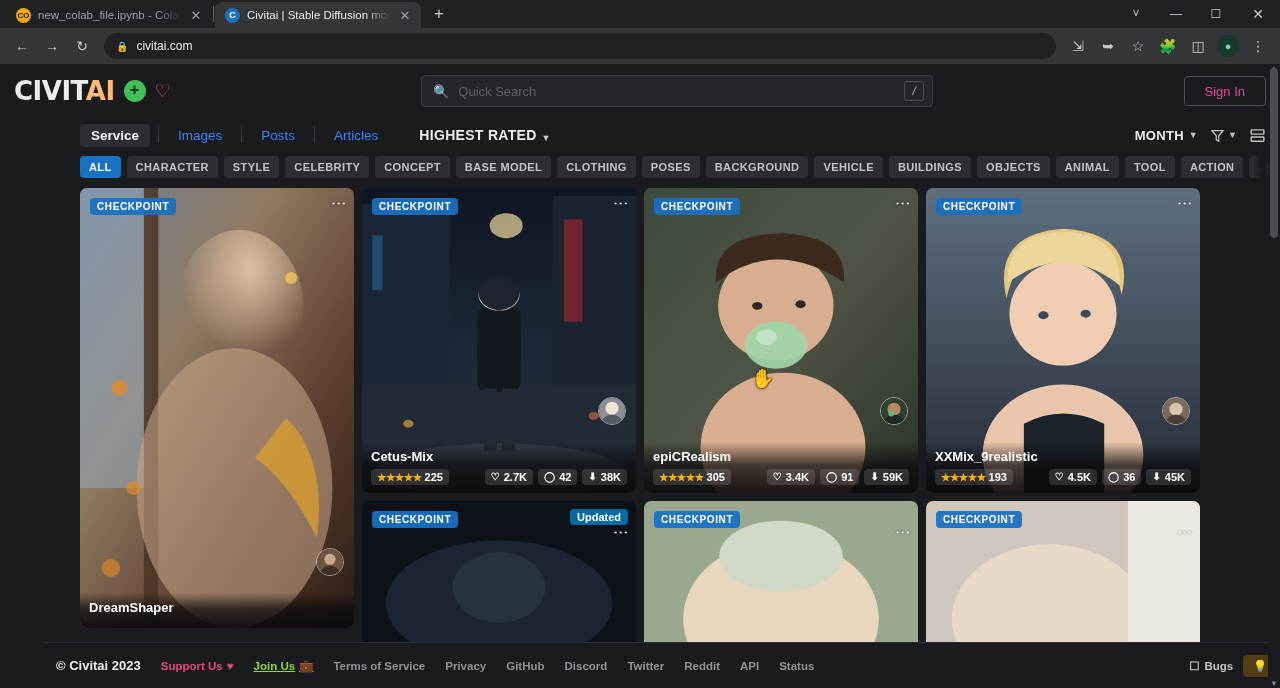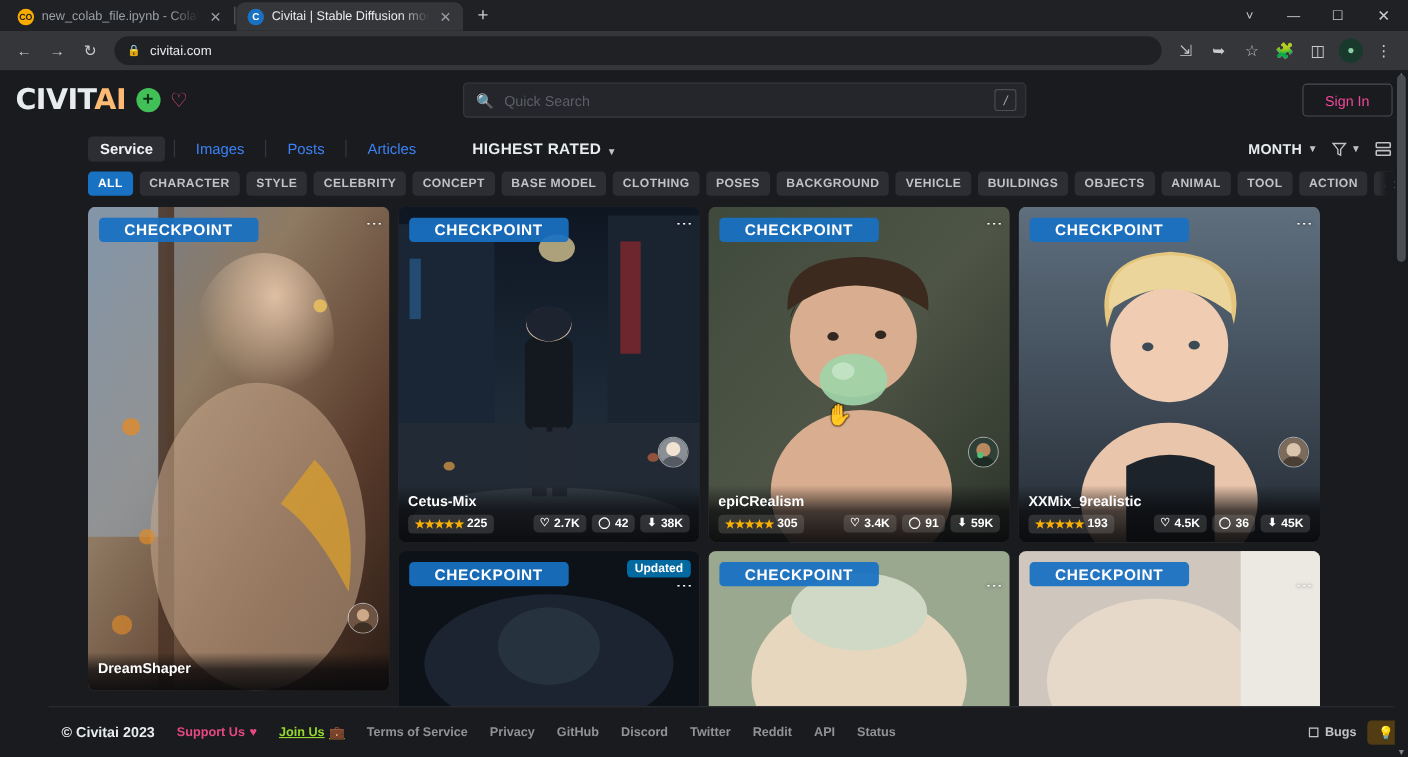--- a/index.html
+++ b/index.html
@@ -129,21 +129,21 @@
   .navbar {
     height: 34px; display: flex; align-items: center;
     padding: 0 14px 0 80px; gap: 4px;
   }
   .nav-tab {
     padding: 4px 11px; border-radius: 4px; font-size: 13.5px; color: #3b82f6;
   }
   .nav-tab.active { background: #2c2e33; color: #f1f3f5; font-weight: 700; }
   .nav-divider { width: 1px; height: 16px; background: #373a40; margin: 0 4px; }
   .sort-select {
-    display: flex; align-items: flex-end; gap: 5px; margin-left: 18px;
+    display: flex; align-items: flex-end; gap: 5px; margin-left: 8px;
     color: #e9ecef; font-size: 14px; font-weight: 700; letter-spacing: 0.3px; padding-left: 18px;
   }
   .nav-right { margin-left: auto; display: flex; align-items: center; gap: 12px; }
   .period-select {
     display: flex; align-items: center; gap: 5px;
     color: #e9ecef; font-size: 13px; font-weight: 700; letter-spacing: 0.3px;
   }
   .filter-btn { display: flex; align-items: center; gap: 3px; color: #c1c2c5; }
   .chev { font-size: 9px; color: #c1c2c5; }
   .view-btn { color: #c1c2c5; display: flex; align-items: center; }
@@ -172,22 +172,22 @@
     margin-top: 6px; height: 470px; overflow: hidden;
   }
   .col { flex: 1; display: flex; flex-direction: column; gap: 8px; }
   .card {
     position: relative; border-radius: 7px; overflow: hidden;
     background: #2c2e33;
   }
   .card-img { position: absolute; inset: 0; }
   .badge-checkpoint {
     position: absolute; top: 10px; left: 10px; z-index: 4;
-    background: #1971c2ee; color: #fff; font-size: 14px; font-weight: 700;
-    letter-spacing: 0.6px; padding: 3px 23px; border-radius: 4px;
+    background: #1971c2ee; color: #fff; font-size: 10px; font-weight: 700;
+    letter-spacing: 0.6px; padding: 3px 7px; border-radius: 4px;
   }
   .badge-updated {
     position: absolute; top: 8px; right: 8px; z-index: 5;
     background: #0369a1; color: #fff; font-size: 11px; font-weight: 600;
     padding: 2px 7px; border-radius: 4px;
   }
   .card-menu {
     position: absolute; top: 8px; right: 9px; z-index: 5;
     color: #fff; font-size: 15px; line-height: 0.75; letter-spacing: 0;
     text-shadow: 0 0 3px rgba(0,0,0,.8); writing-mode: vertical-rl;

